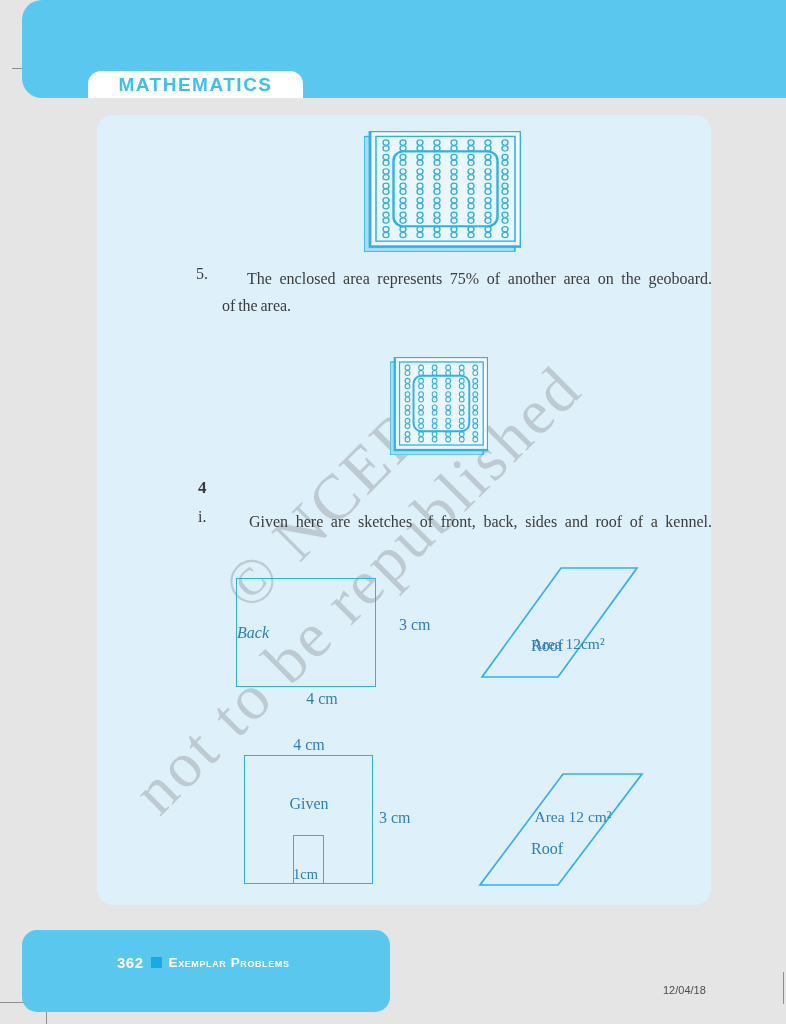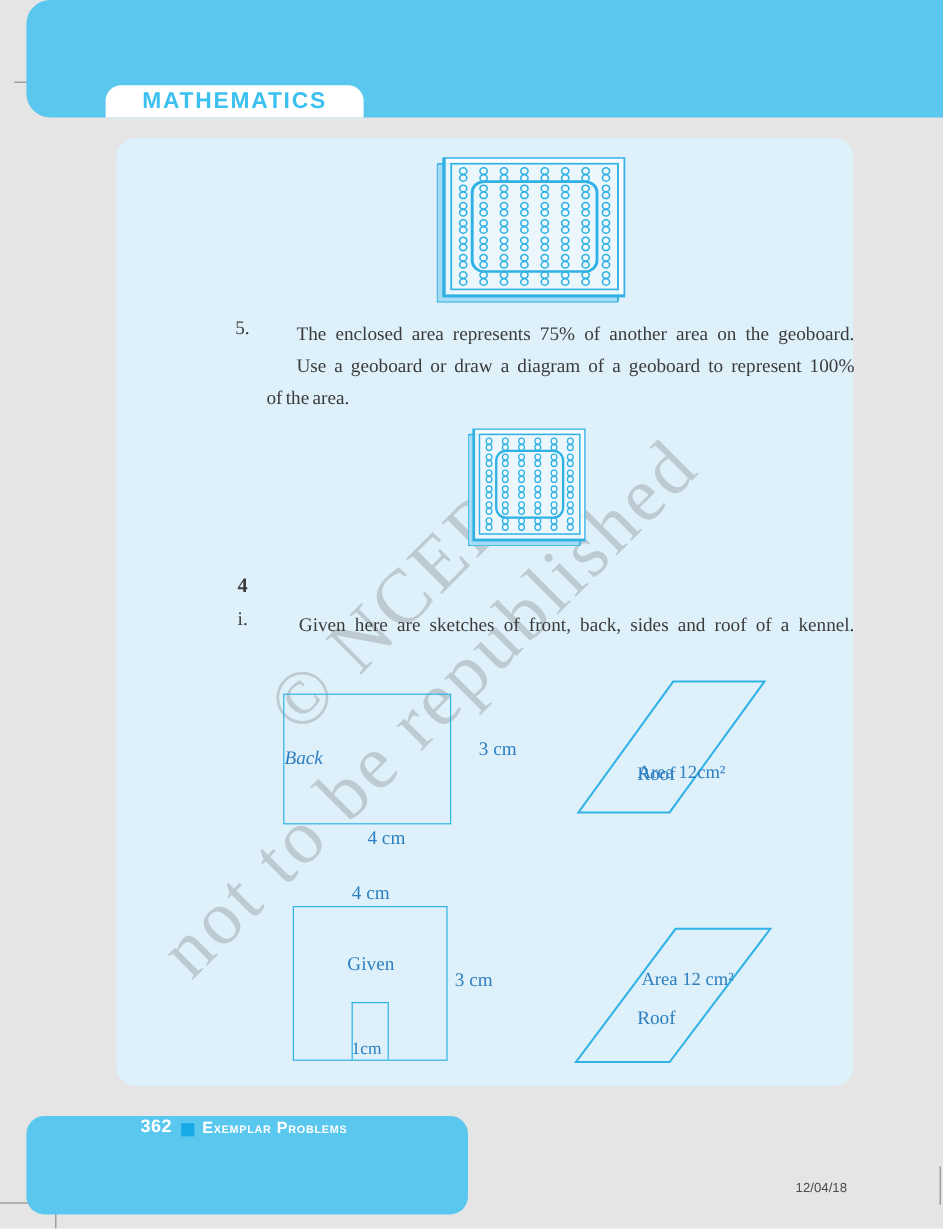--- a/index.html
+++ b/index.html
@@ -48,21 +48,21 @@
              border:1.5px solid #31b2e7;border-bottom:none;}
   .roof{position:absolute;z-index:3;}
   .roof svg{width:100%;height:100%;display:block;}
   .roof polygon{fill:none;stroke:#31b2e7;stroke-width:1.7;}
   .roof1{left:476px;top:562px;width:168px;height:122px;}
   .roof2{left:474px;top:768px;width:174px;height:122px;}
   .area-label{font-size:15.5px;}
   
   .footer{position:absolute;left:22px;top:930px;width:368px;height:82px;background:#5ac8ee;
           border-radius:15px;z-index:1;}
-  .footer-row{position:absolute;left:95px;top:0;display:flex;align-items:flex-end;
+  .footer-row{position:absolute;left:95px;top:24px;display:flex;align-items:center;
           font-family:"Liberation Sans",sans-serif;color:#ffffff;}
   .fnum{font-weight:bold;font-size:15px;letter-spacing:0.5px;}
   .fsq{width:11px;height:11px;background:#18aae6;margin:0 7px;display:inline-block;}
   .flabel{font-weight:bold;font-size:13.5px;font-variant:small-caps;letter-spacing:0.6px;}
   .date{position:absolute;left:663px;top:984px;z-index:3;font-family:"Liberation Sans",sans-serif;
         font-size:11px;color:#4d4d4d;}
 </style>
 </head>
 <body>
 
@@ -282,21 +282,20 @@
         <circle cx="107" cy="92.8" r="3" fill="#f2fafe" stroke="#2fb1e4" stroke-width="1.35"></circle>
         <circle cx="107" cy="99.2" r="3" fill="#f2fafe" stroke="#2fb1e4" stroke-width="1.35"></circle>
         <rect x="29.5" y="22.5" width="70" height="67" rx="10" fill="none" stroke="#2fb1e4" stroke-width="2.4"></rect>
       </svg>
     </div>
 
   <div class="qblock q5">
     <div class="qnum">5.</div>
     <div class="qbody">
       <div class="tline jus">The enclosed area represents 75% of another area on the geoboard.</div>
-      <div class="tline jus">Use a geoboard or draw a diagram of a geoboard to represent 100%</div>
       <div class="tline">of the area.</div>
     </div>
   </div>
 
   <div class="sec4">4</div>
   <div class="qblock q4i">
     <div class="qnum">i.</div>
     <div class="qbody">
       <div class="tline jus">Given here are sketches of front, back, sides and roof of a kennel.</div>
     </div>

